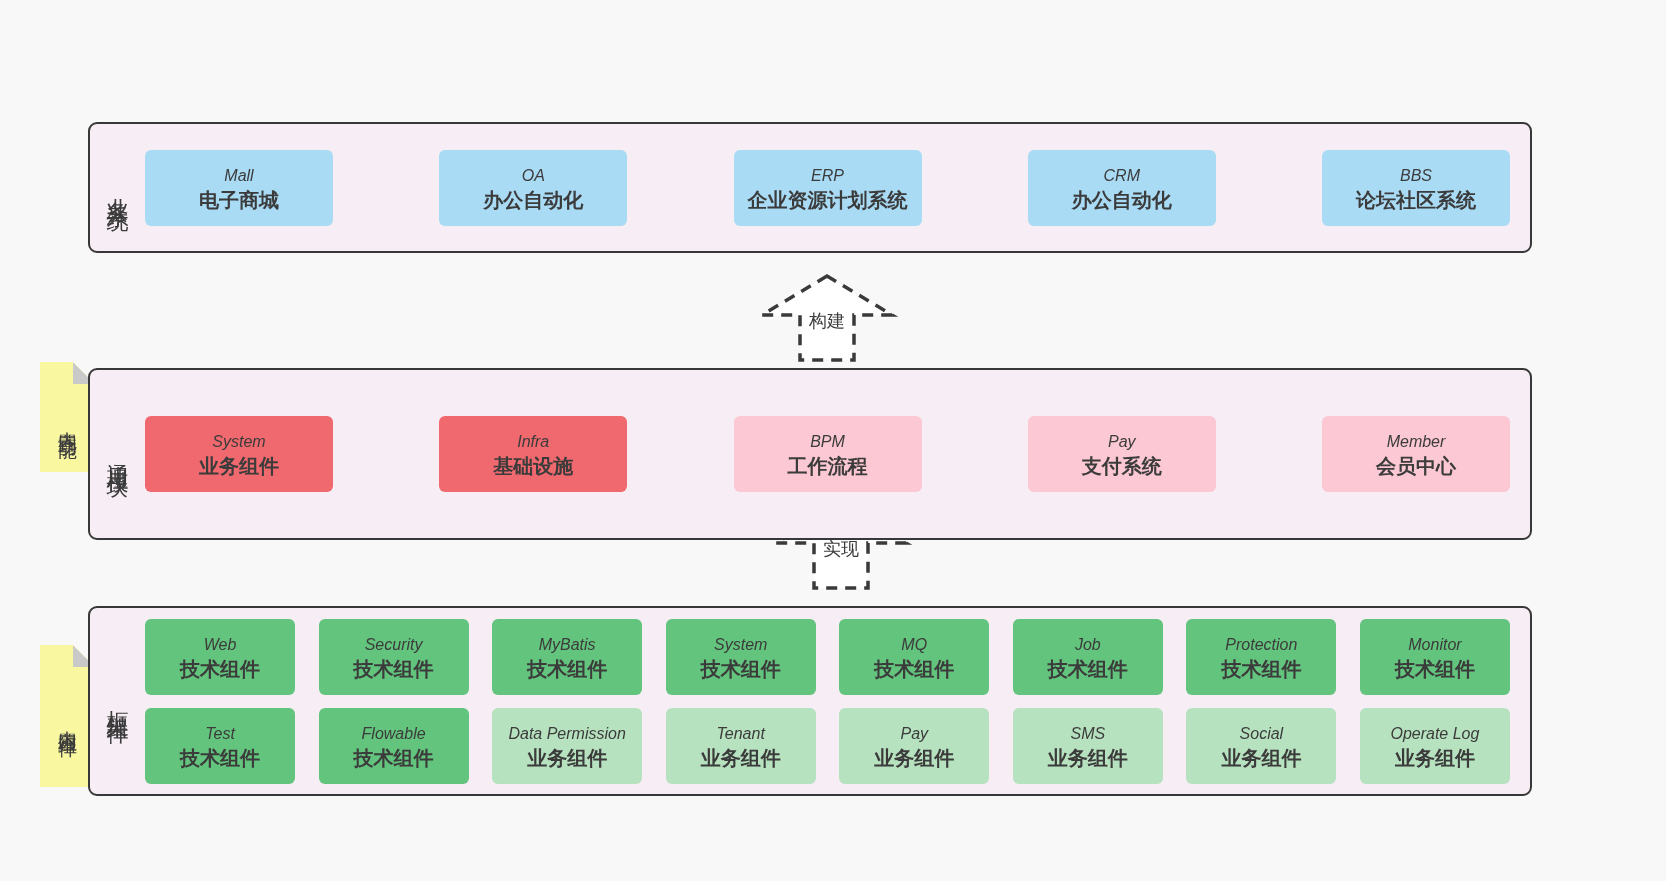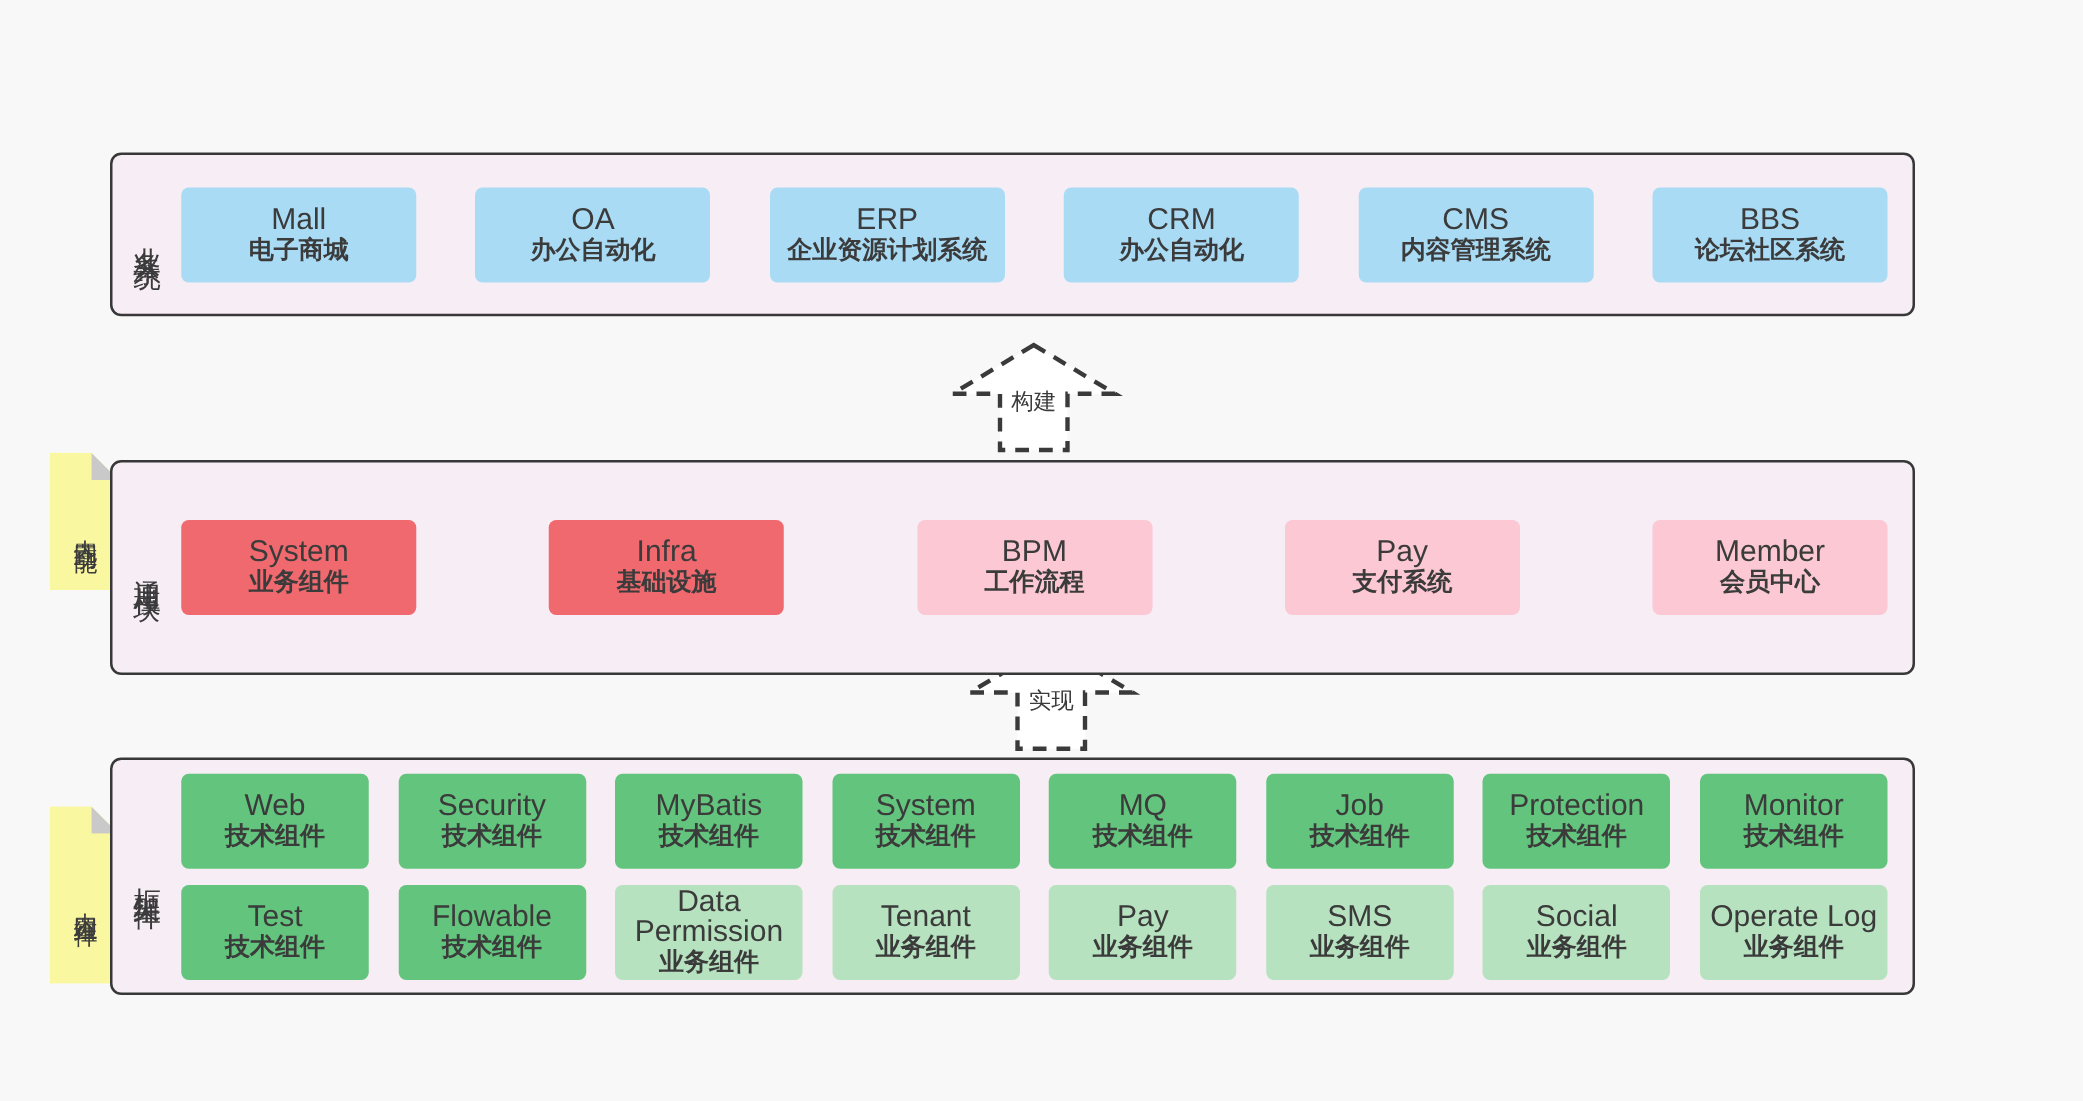--- a/index.html
+++ b/index.html
@@ -55,21 +55,21 @@
     flex-direction: column;
     align-items: center;
     justify-content: center;
     text-align: center;
     line-height: 25px;
     padding: 0 6px;
     box-sizing: border-box;
   }
   .row.wide .box { width: 188px; }
   .row.narrow .box { width: 150px; line-height: 24px; }
-  .box .en { font-size: 24px; }
+  .box .en { font-size: 16px; font-style: italic; }
   .box .zh { font-size: 20px; font-weight: bold; }
   .box.blue       { background: var(--blue, #a9dbf5); }
   .box.red        { background: var(--red, #f0696e); }
   .box.pink       { background: var(--pink, #fbc8d3); }
   .box.green      { background: var(--green, #63c57d); }
   .box.lightgreen { background: var(--lightgreen, #b7e2bf); }
   
   .arrow {
     position: absolute;
     width: 150px;
@@ -132,24 +132,20 @@
           </div>
           <div class="box blue">
             <div class="en">ERP</div>
             <div class="zh">企业资源计划系统</div>
           </div>
           <div class="box blue">
             <div class="en">CRM</div>
             <div class="zh">办公自动化</div>
           </div>
           <div class="box blue">
-            <div class="en">CMS</div>
-            <div class="zh">内容管理系统</div>
-          </div>
-          <div class="box blue">
             <div class="en">BBS</div>
             <div class="zh">论坛社区系统</div>
           </div>
         </div>
     </div>
   </div>
 
   <div class="arrow" style="left:752px; top:272px;">
     <svg viewBox="0 0 150 92">
       <path d="M75 4 L10 43 L48 43 L48 88 L102 88 L102 43 L140 43 Z" fill="#ffffff" stroke="#3a3a3a" stroke-width="3.5" stroke-dasharray="11 8"></path>
@@ -183,21 +179,21 @@
             <div class="zh">支付系统</div>
           </div>
           <div class="box pink">
             <div class="en">Member</div>
             <div class="zh">会员中心</div>
           </div>
         </div>
     </div>
   </div>
 
-  <div class="arrow" style="left:766px; top:511px;">
+  <div class="arrow" style="left:766px; top:500px;">
     <svg viewBox="0 0 150 92">
       <path d="M75 4 L10 43 L48 43 L48 88 L102 88 L102 43 L140 43 Z" fill="#ffffff" stroke="#3a3a3a" stroke-width="3.5" stroke-dasharray="11 8"></path>
     </svg>
     <div class="arrow-label">实现</div>
   </div>
 
   <div class="tag" style="top:645px; height:142px;">
     <div class="fold"></div>
     <div class="tag-text">内置组件</div>
   </div>

